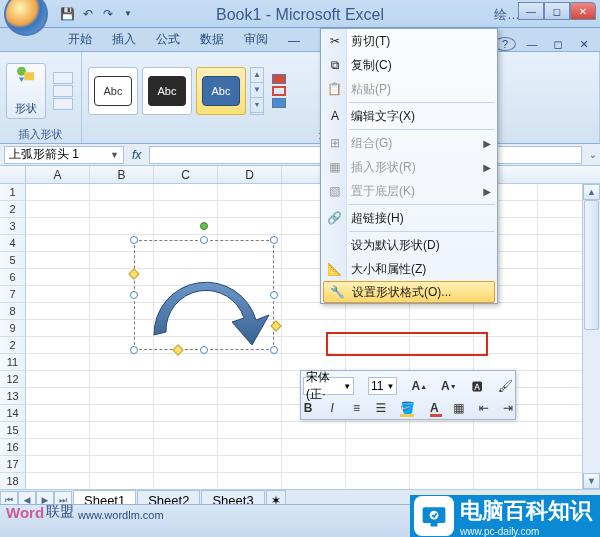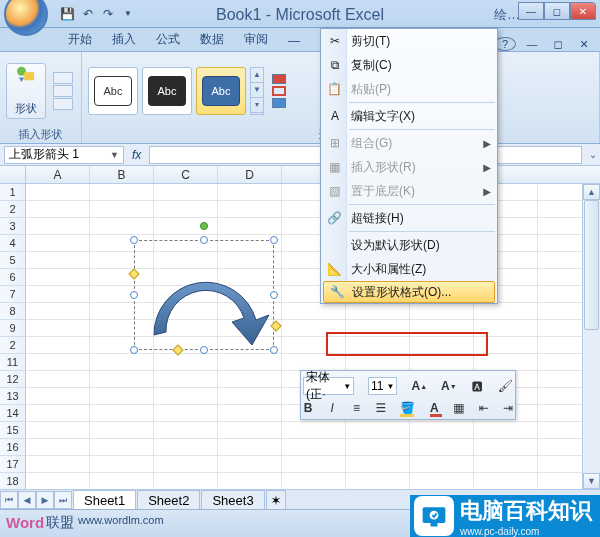--- a/index.html
+++ b/index.html
@@ -101,21 +101,21 @@
 .vscroll .btn.bot { position:absolute; bottom:0; width:100%; }
 
 
 .sheetbar { position:absolute; left:0; right:0; bottom:28px; height:20px; background:#dfe9f5; border-top:1px solid #b4cce5; display:flex; align-items:center; }
 .sheetnav { display:flex; }
 .sheetnav div { width:18px; height:18px; border:1px solid #a9c3e0; background:#eef4fb; text-align:center; font-size:9px; line-height:16px; color:#4a6a9a; }
 .sheettab { padding:2px 10px; background:#fff; border:1px solid #a9c3e0; border-bottom:none; margin-left:1px; font-size:13px; }
 .sheettab.inact { background:#e5eef8; }
 
 
-.status { position:absolute; left:0; right:0; bottom:0; height:28px; background:linear-gradient(#d9e7f6,#c6d9ef); border-top:1px solid #9ab6d6; display:flex; align-items:flex-start; padding:4px 6px; }
+.status { position:absolute; left:0; right:0; bottom:0; height:28px; background:linear-gradient(#d9e7f6,#c6d9ef); border-top:1px solid #9ab6d6; display:flex; align-items:flex-end; padding:16px 6px; }
 .status .wm { color:#d05a98; font-size:15px; font-weight:bold; }
 .status .wm2 { color:#2a4a7a; font-size:14px; margin-left:2px; }
 .status .url { color:#2a4a7a; font-size:11px; margin-left:4px; }
 .status .views { margin-left:auto; display:flex; gap:1px; }
 .status .views div { width:20px; height:18px; border:1px solid #a9c3e0; background:#eef4fb; }
 .status .zoom { display:flex; align-items:center; gap:4px; margin-left:8px; }
 .status .slider { width:80px; height:4px; background:#b4cce5; position:relative; border-radius:2px; }
 .status .slider .th { position:absolute; left:38px; top:-4px; width:6px; height:12px; background:#eef4fb; border:1px solid #7a9ac0; border-radius:2px; }
 
 

